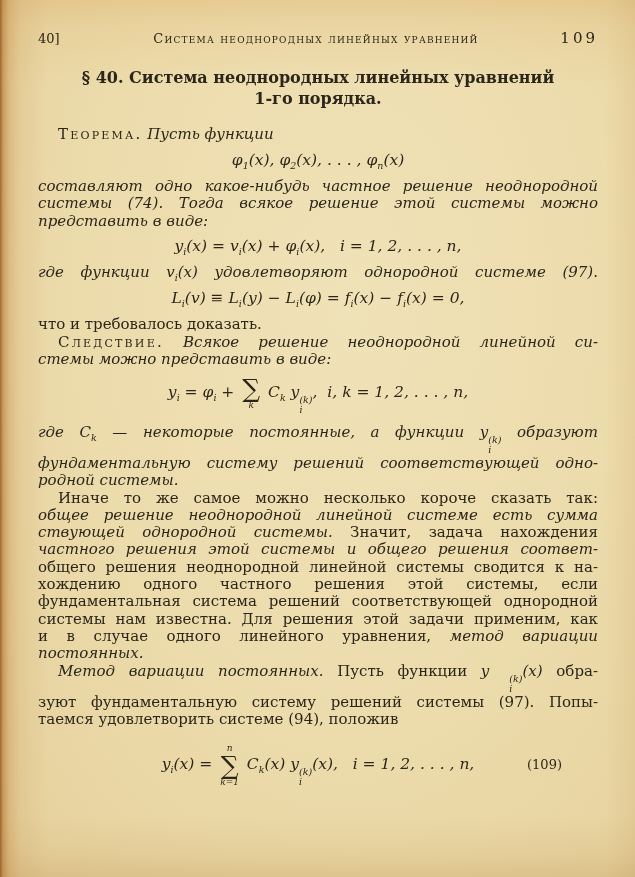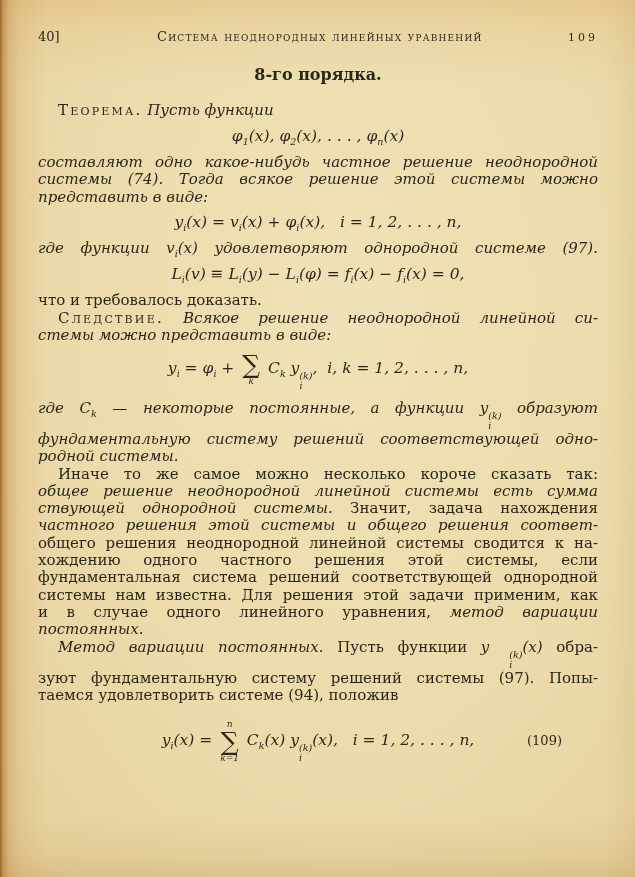--- a/index.html
+++ b/index.html
@@ -14,21 +14,21 @@
       linear-gradient(to bottom, rgba(205,140,50,.22) 0px, rgba(205,140,50,.10) 26px, rgba(205,140,50,0) 85px),
       linear-gradient(to top, rgba(175,125,55,.22) 0px, rgba(175,125,55,.09) 24px, rgba(175,125,55,0) 62px),
       linear-gradient(to left, rgba(190,150,85,.15) 0px, rgba(190,150,85,0) 30px),
       radial-gradient(ellipse at 55% 35%, #f0e2b8 0%, #ecdbab 55%, #e5d09c 100%);
   }
   .content{position:absolute;left:38px;top:0;width:560px;}
 
   .pg-header{display:flex;justify-content:space-between;align-items:baseline;margin-top:29px;gap:20px;}
   .folio{font-size:13px;}
   .running-title{font-variant:small-caps;letter-spacing:1.2px;font-size:13px;margin-left:12px;}
-  .pagenum{font-size:11px;letter-spacing:3px;}
+  .pagenum{font-size:15px;letter-spacing:3px;}
 
   .heading{margin-top:20px;text-align:center;font-weight:bold;font-size:16px;line-height:21px;}
 
   .body{margin-top:17px;font-size:15px;line-height:17.3px;}
   .para{margin:0;}
   .line{display:block;text-align:justify;text-align-last:justify;}
   .line.last{text-align-last:left;}
   .line.indent{text-indent:20px;}
   .run.it{font-style:italic;}
   .run.rm{font-style:normal;}
@@ -49,21 +49,22 @@
 <body>
 
 <div class="page">
   <div class="content">
     <div class="pg-header">
       <span class="folio">40]</span>
       <span class="running-title">Система неоднородных линейных уравнений</span>
       <span class="pagenum">109</span>
     </div>
     <div class="heading">
-      <div>8-го порядка.</div>
+      <div>§ 40. Система неоднородных линейных уравнений</div>
+      <div>1-го порядка.</div>
     </div>
     <div class="body">
         <div class="para">
           <div class="line last indent"><span class="run sc"><span>Теорема.</span></span><span class="run it"><span> Пусть функции</span></span></div>
         </div>
         <div class="formula"><span class="fx"><span class="run it"><span>φ</span><sub>1</sub></span><span class="run it"><span>(x), </span></span><span class="run it"><span>φ</span><sub>2</sub></span><span class="run it"><span>(x), . . . , </span></span><span class="run it"><span>φ</span><sub>n</sub></span><span class="run it"><span>(x)</span></span></span></div>
         <div class="para">
           <div class="line"><span class="run it"><span>составляют одно какое-нибудь частное решение неоднородной</span></span></div>
           <div class="line"><span class="run it"><span>системы (74). Тогда всякое решение этой системы можно</span></span></div>
           <div class="line last"><span class="run it"><span>представить в виде:</span></span></div>
@@ -84,21 +85,21 @@
         <div class="para">
           <div class="line"><span class="run it"><span>где </span></span><span class="run it"><span>C</span><sub>k</sub></span><span class="run it"><span> — некоторые постоянные, а функции </span></span><span class="run it"><span>y</span><span class="ss">
                 <span>(k)</span>
                 <span>i</span>
               </span></span><span class="run it"><span> образуют</span></span></div>
           <div class="line"><span class="run it"><span>фундаментальную систему решений соответствующей одно-</span></span></div>
           <div class="line last"><span class="run it"><span>родной системы.</span></span></div>
         </div>
         <div class="para">
           <div class="line indent"><span class="run rm"><span>Иначе то же самое можно несколько короче сказать так:</span></span></div>
-          <div class="line"><span class="run it"><span>общее решение неоднородной линейной системы есть сумма</span></span></div>
+          <div class="line"><span class="run it"><span>общее решение неоднородной линейной системе есть сумма</span></span></div>
           <div class="line"><span class="run it"><span>ствующей однородной системы.</span></span><span class="run rm"><span> Значит, задача нахождения</span></span></div>
           <div class="line"><span class="run it"><span>частного решения этой системы и общего решения соответ-</span></span></div>
           <div class="line"><span class="run rm"><span>общего решения неоднородной линейной системы сводится к на-</span></span></div>
           <div class="line"><span class="run rm"><span>хождению одного частного решения этой системы, если</span></span></div>
           <div class="line"><span class="run rm"><span>фундаментальная система решений соответствующей однородной</span></span></div>
           <div class="line"><span class="run rm"><span>системы нам известна. Для решения этой задачи применим, как</span></span></div>
           <div class="line"><span class="run rm"><span>и в случае одного линейного уравнения, </span></span><span class="run it"><span>метод вариации</span></span></div>
           <div class="line last"><span class="run it"><span>постоянных.</span></span></div>
         </div>
         <div class="para">

